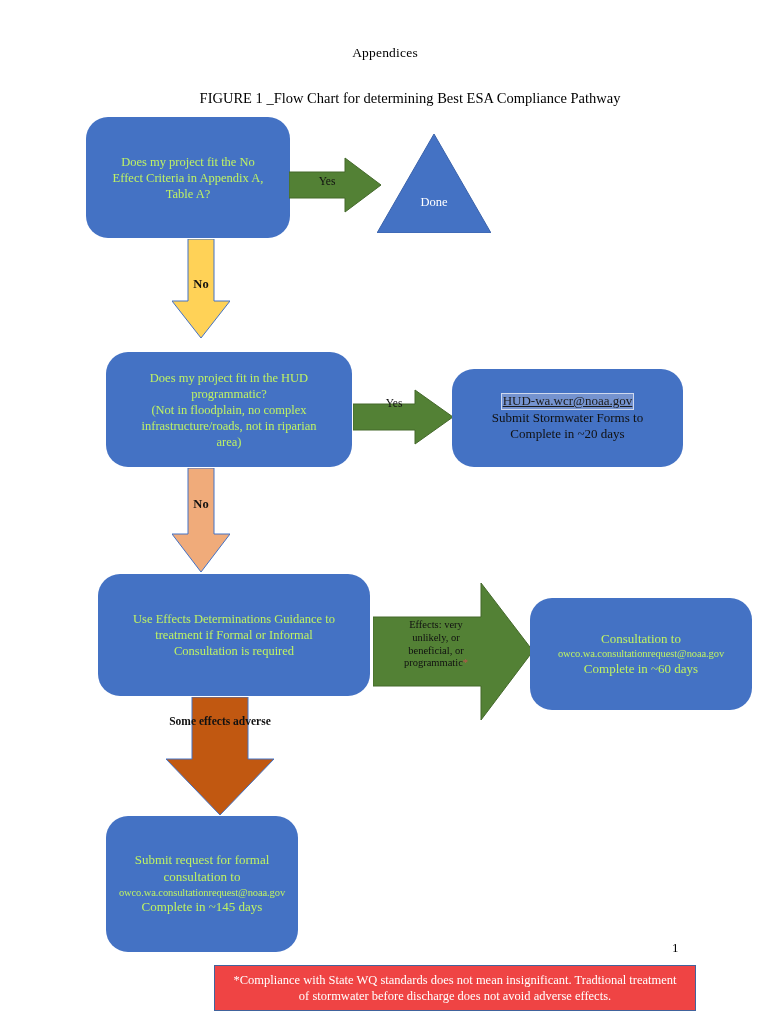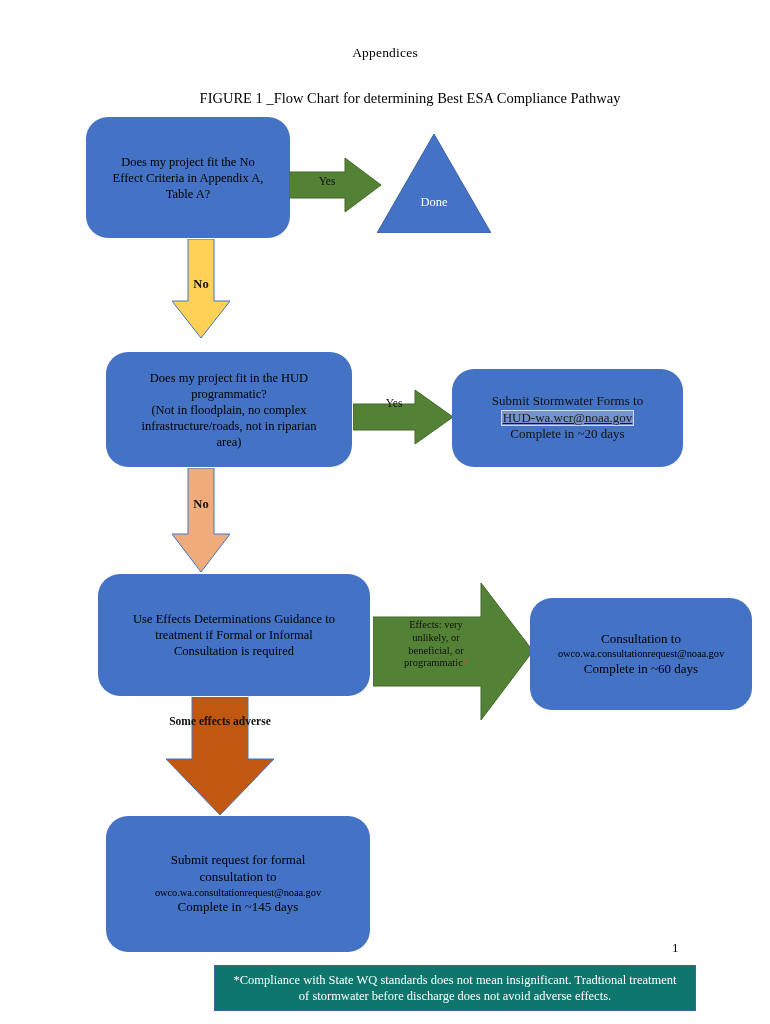--- a/index.html
+++ b/index.html
@@ -51,38 +51,38 @@
   
   .node {
     position: absolute;
     box-sizing: border-box;
     border-radius: 22px;
     background: #4472C4;
     display: flex;
     align-items: center;
     justify-content: center;
     text-align: center;
-    color: #000000;
+    color: #bef264;
     line-height: 1.28;
   }
   .node .inner {
     width: 100%;
     padding: 0 10px;
     box-sizing: border-box;
   }
   .node .line { display: block; }
   .node.dark-text { color: #111111; }
 
   
   #node-no-effect   { left: 86px;  top: 117px; width: 204px; height: 121px; font-size: 12.5px; }
   #node-hud         { left: 106px; top: 352px; width: 246px; height: 115px; font-size: 12.5px; }
   #node-stormwater  { left: 452px; top: 369px; width: 231px; height: 98px;  font-size: 13px; }
   #node-effects     { left: 98px;  top: 574px; width: 272px; height: 122px; font-size: 12.5px; }
   #node-informal    { left: 530px; top: 598px; width: 222px; height: 112px; font-size: 13px; }
-  #node-formal      { left: 106px; top: 816px; width: 264px; height: 136px; font-size: 13px; }
+  #node-formal      { left: 106px; top: 816px; width: 192px; height: 136px; font-size: 13px; }
   .email-small {
     font-size: 10.5px;
     letter-spacing: -0.1px;
   }
   .email-hyperlink {
     display: inline-block;
     color: #1a1a1a;
     text-decoration: underline;
     background: #7593cf;
     border: 1px solid #cfd9ee;
@@ -148,21 +148,21 @@
   .asterisk { color: #C0504D; }
 
   
   #footnote {
     position: absolute;
     left: 214px;
     top: 965px;
     width: 482px;
     height: 46px;
     box-sizing: border-box;
-    background: #0f766e;
+    background: #ef4444;
     border: 1.5px solid #41639c;
     display: flex;
     align-items: center;
     justify-content: center;
     text-align: center;
     color: #ffffff;
     font-size: 12.5px;
     line-height: 1.3;
     padding: 0 14px;
   }
@@ -216,22 +216,22 @@
 
   <div class="arrow" id="arrow-yes-2">
     <svg width="100" height="58" viewBox="0 0 100 58">
       <polygon points="0,16 62,16 62,2 100,29 62,56 62,42 0,42" fill="#538135" stroke="#44682B" stroke-width="1"></polygon>
     </svg>
   </div>
   <div class="arrow-label" id="label-yes-2">Yes</div>
 
   <div class="node dark-text" id="node-stormwater">
     <div class="inner">
+      <span class="line"><span class="email-hyperlink">HUD-wa.wcr@noaa.gov</span></span>
       <span class="line">Submit Stormwater Forms to</span>
-      <span class="line"><span class="email-hyperlink">HUD-wa.wcr@noaa.gov</span></span>
       <span class="line">Complete in ~20 days</span>
     </div>
   </div>
 
   <div class="arrow" id="arrow-no-2">
     <svg width="58" height="104" viewBox="0 0 58 104">
       <polygon points="16,0 42,0 42,66 58,66 29,104 0,66 16,66" fill="#F0AB7A" stroke="#4472C4" stroke-width="1"></polygon>
     </svg>
   </div>
   <div class="arrow-label bold" id="label-no-2">No</div>

